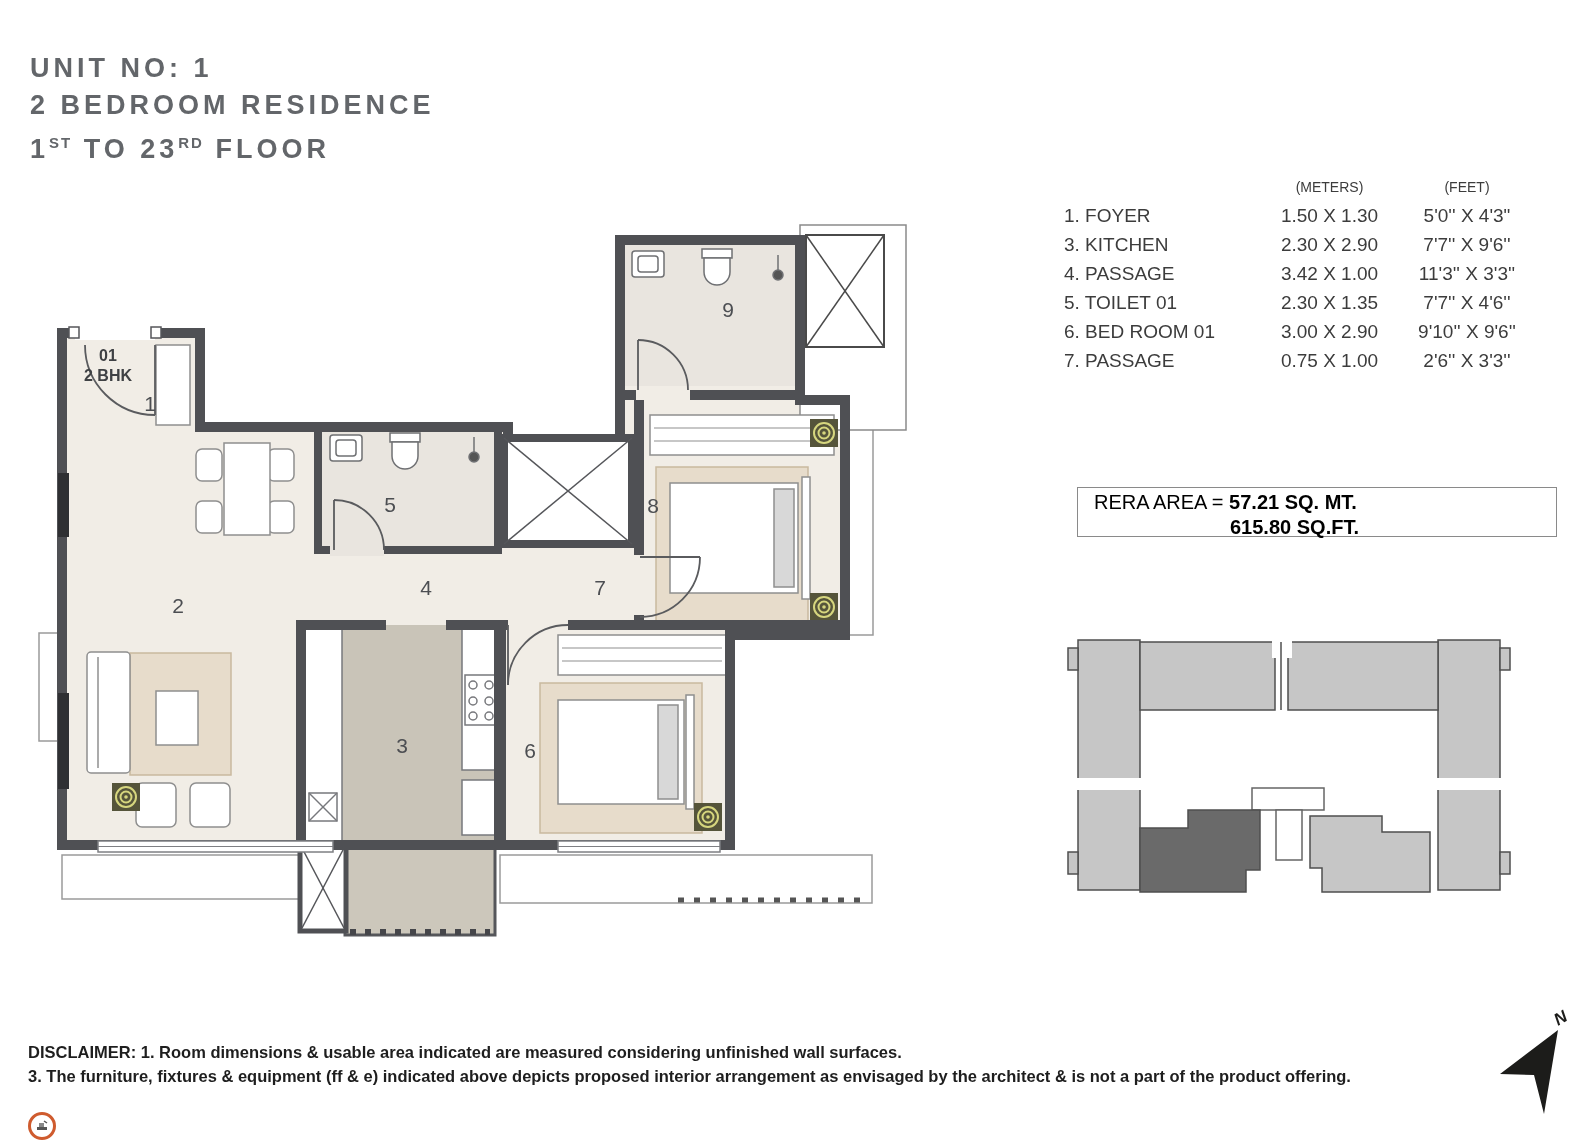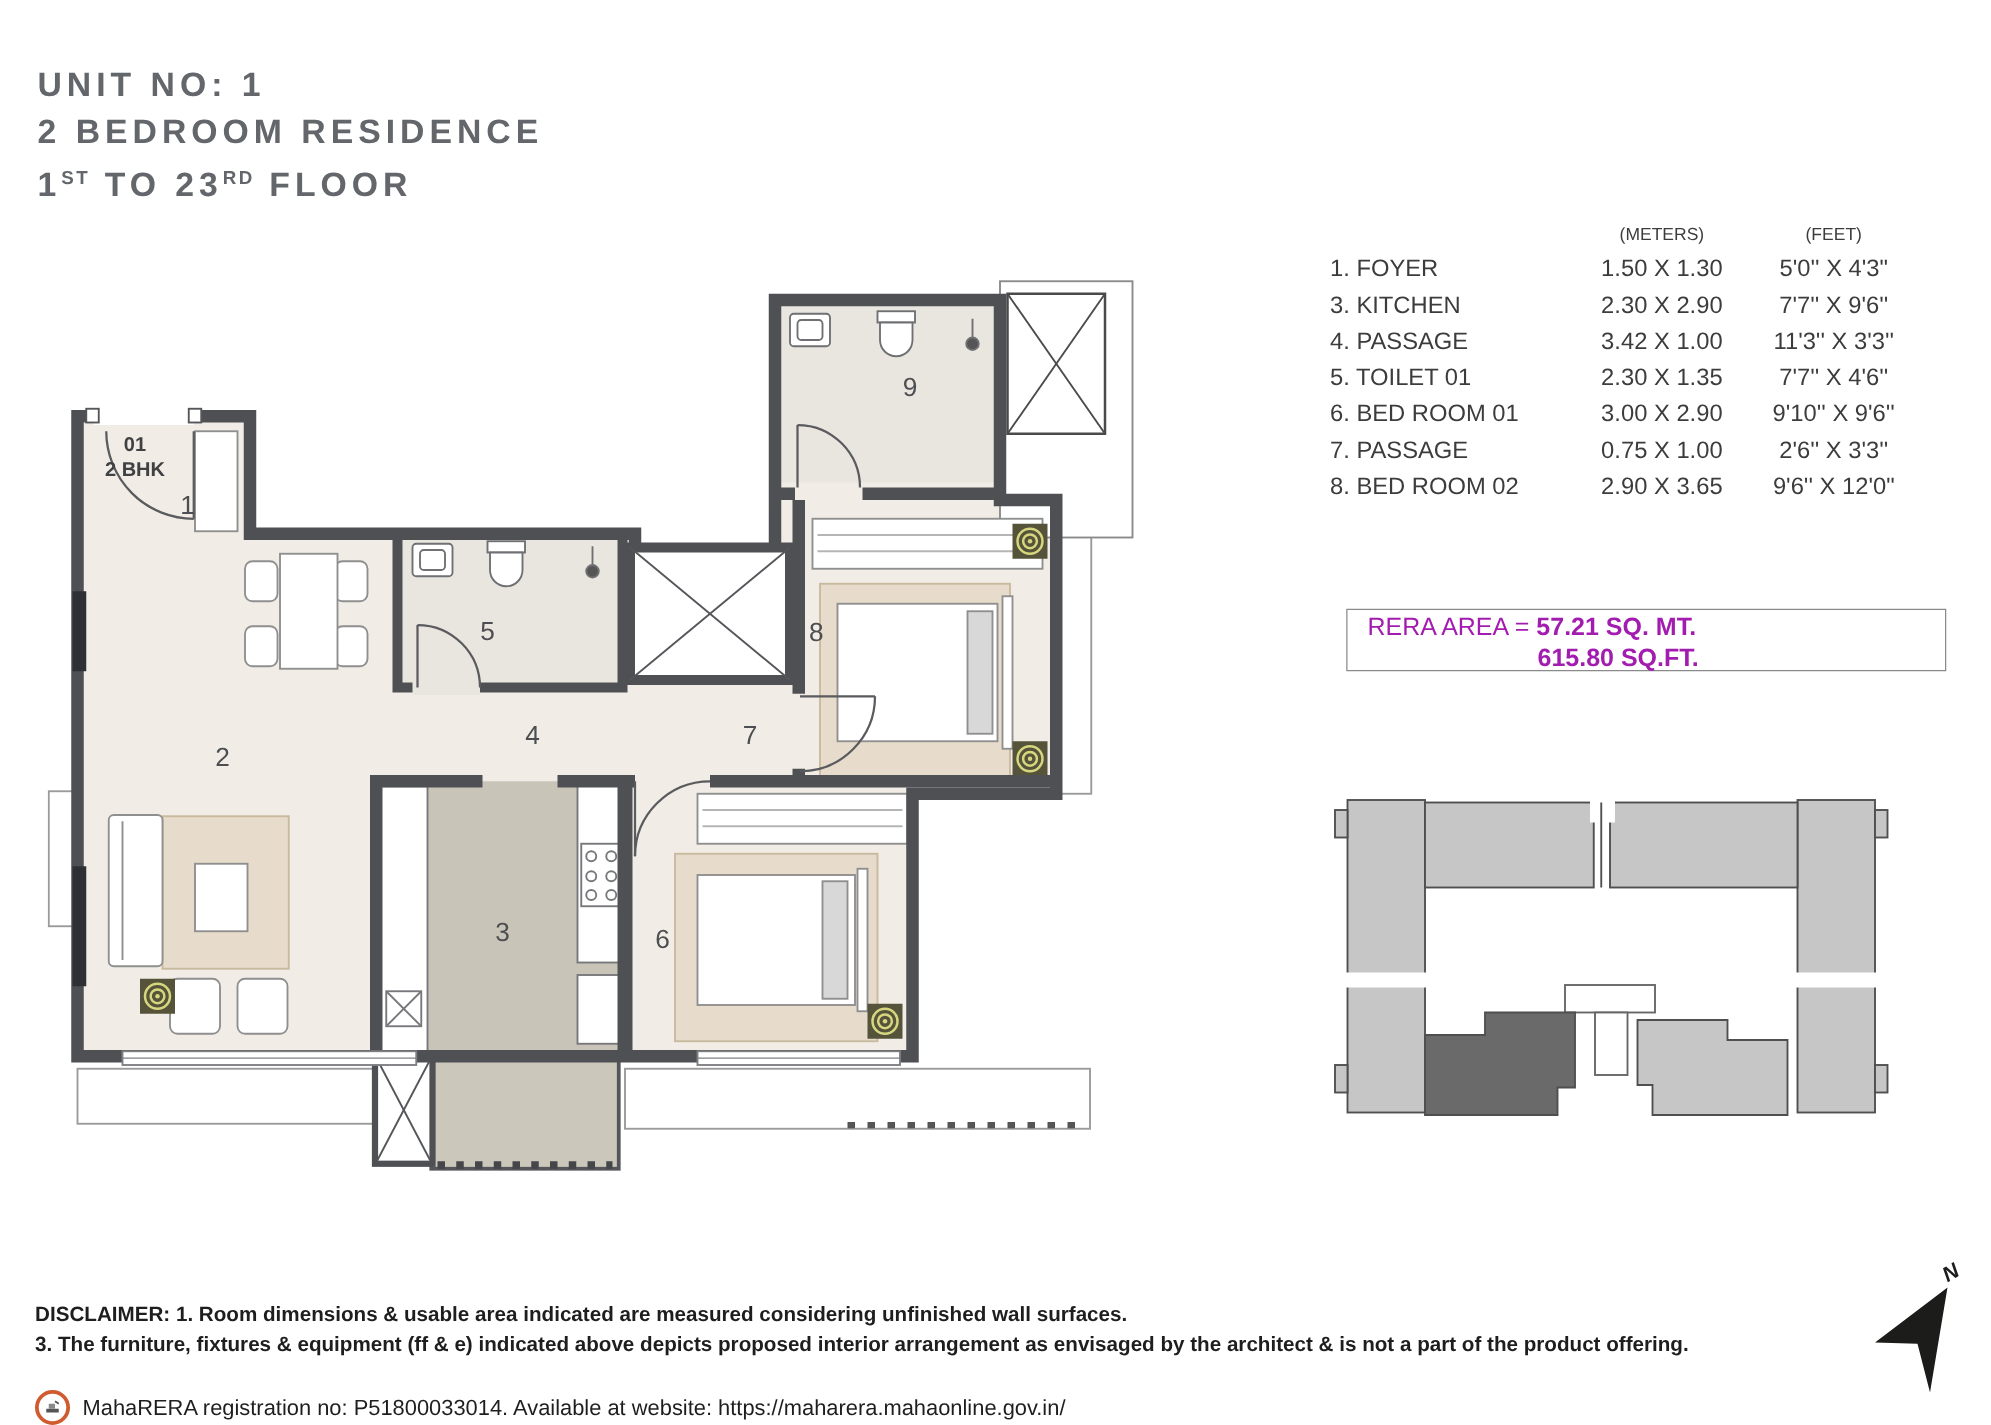--- a/index.html
+++ b/index.html
@@ -11,21 +11,21 @@
   #title sup{font-size:15px;letter-spacing:2px;}
 
   
   #dims{left:1062px;top:172px;width:470px;color:#3c3c3c;font-size:19px;}
   .trow{display:grid;grid-template-columns:195px 145px 130px;height:29px;align-items:center;}
   .thead{font-size:14px;}
   .tname{text-align:left;padding-left:2px;}
   .tm,.tf{text-align:center;white-space:nowrap;}
 
   
-  #rera{left:1077px;top:487px;width:480px;height:50px;border:1.5px solid #8a8a8a;color:#a21caf;font-size:20px;line-height:25px;padding-top:1px;box-sizing:border-box;}
+  #rera{left:1077px;top:487px;width:480px;height:50px;border:1.5px solid #8a8a8a;color:#000000;font-size:20px;line-height:25px;padding-top:1px;box-sizing:border-box;}
   #rera .l1{margin:1px 0 0 16px;}
   #rera .bold{font-weight:bold;}
   #rera .l2{margin-left:152px;font-weight:bold;}
 
   
   #disclaimer{left:28px;top:1040px;width:1400px;color:#1e1e1e;font-size:16.5px;line-height:24px;font-weight:bold;}
   #maharera-line{left:28px;top:1112px;display:flex;align-items:center;color:#1e1e1e;font-size:17.5px;}
   #maharera-badge{width:22px;height:22px;border-radius:50%;border:3px solid #cf5b2e;background:#fff;display:inline-flex;align-items:center;justify-content:center;margin-right:10px;}
   #maharera-badge svg{display:block;}
 
@@ -68,25 +68,20 @@
     </div>
   <div class="trow">
       <span class="tname">6. BED ROOM 01</span>
       <span class="tm">3.00 X 2.90</span>
       <span class="tf">9'10'' X 9'6''</span>
     </div>
   <div class="trow">
       <span class="tname">7. PASSAGE</span>
       <span class="tm">0.75 X 1.00</span>
       <span class="tf">2'6'' X 3'3''</span>
-    </div>
-  <div class="trow">
-      <span class="tname">8. BED ROOM 02</span>
-      <span class="tm">2.90 X 3.65</span>
-      <span class="tf">9'6'' X 12'0"</span>
     </div>
 </div>
 
 <div class="abs" id="rera">
   <div class="l1"><span>RERA AREA = </span><span class="bold">57.21 SQ. MT.</span></div>
   <div class="l2">615.80 SQ.FT.</div>
 </div>
 
 <div class="abs" style="left:38px;top:205px;width:880px;height:745px;">
 <svg width="880" height="745" viewBox="0 0 880 745">
@@ -323,14 +318,13 @@
 </div>
 
 <div class="abs" id="maharera-line">
   <span id="maharera-badge">
     <svg width="14" height="14" viewBox="0 0 14 14">
         <rect x="2" y="8" width="10" height="3" fill="#555"></rect>
         <rect x="4" y="4" width="5" height="4" fill="#888"></rect>
         <line x1="9" y1="2" x2="12" y2="4" stroke="#555" stroke-width="1.5"></line>
       </svg>
   </span>
-  <span>MahaRERA registration no: P51800033014. Available at website: https://maharera.mahaonline.gov.in/</span>
 </div>
 
 </body></html>

